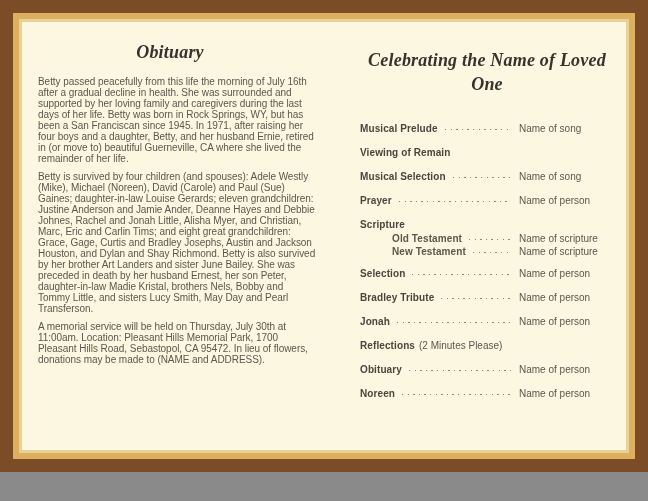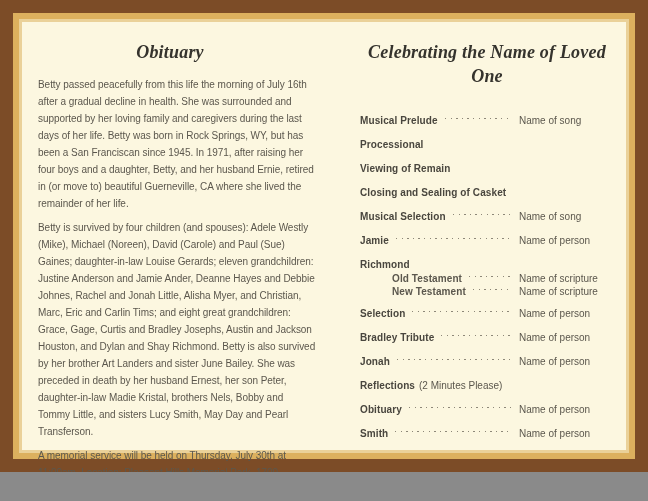--- a/index.html
+++ b/index.html
@@ -43,36 +43,37 @@
     line-height: 24px;
     color: #35332d;
     text-align: center;
     letter-spacing: 0.2px;
   }
   .col-left .panel-title { padding-right: 14px; }
 
   .body-text p {
     margin: 0 0 7px 0;
     font-size: 10px;
-    line-height: 17px;
+    line-height: 11px;
     color: #5b574d;
     letter-spacing: -0.05px;
   }
   .body-text { margin-top: 12px; }
 
   
   .col-right {
     flex: 1;
     max-width: 272px;
+    margin-top: 8px;
   }
   .service-rows { margin-top: 27px; }
 
   .row {
     display: flex;
-    align-items: flex-start;
+    align-items: center;
     margin-bottom: 13px;
     font-size: 10px;
     line-height: 11px;
     color: #5b574d;
   }
   .row .lbl {
     font-weight: bold;
     color: #49463e;
     letter-spacing: 0.1px;
     white-space: nowrap;
@@ -126,46 +127,40 @@
         <h1 class="panel-title">Celebrating the Name of Loved One</h1>
 
         <div class="service-rows">
 
           <div class="row">
             <span class="lbl">Musical Prelude</span>
             <span class="leader"></span>
             <span class="val">Name of song</span>
           </div>
 
-          <div class="row">
-            <span class="lbl">Processional</span>
-          </div>
 
           <div class="row">
             <span class="lbl">Viewing of Remain</span>
           </div>
 
-          <div class="row">
-            <span class="lbl">Closing and Sealing of Casket</span>
-          </div>
 
           <div class="row">
             <span class="lbl">Musical Selection</span>
             <span class="leader"></span>
             <span class="val">Name of song</span>
           </div>
 
           <div class="row">
-            <span class="lbl">Jamie</span>
+            <span class="lbl">Prayer</span>
             <span class="leader"></span>
             <span class="val">Name of person</span>
           </div>
 
           <div class="row group-head">
-            <span class="lbl">Richmond</span>
+            <span class="lbl">Scripture</span>
           </div>
           <div class="row sub">
             <span class="lbl">Old Testament</span>
             <span class="leader"></span>
             <span class="val">Name of scripture</span>
           </div>
           <div class="row sub">
             <span class="lbl">New Testament</span>
             <span class="leader"></span>
             <span class="val">Name of scripture</span>
@@ -194,21 +189,21 @@
             <span class="note">(2 Minutes Please)</span>
           </div>
 
           <div class="row">
             <span class="lbl">Obituary</span>
             <span class="leader"></span>
             <span class="val">Name of person</span>
           </div>
 
           <div class="row">
-            <span class="lbl">Smith</span>
+            <span class="lbl">Noreen</span>
             <span class="leader"></span>
             <span class="val">Name of person</span>
           </div>
 
         </div>
       </section>
 
     </div>
   </div>
 </div>

